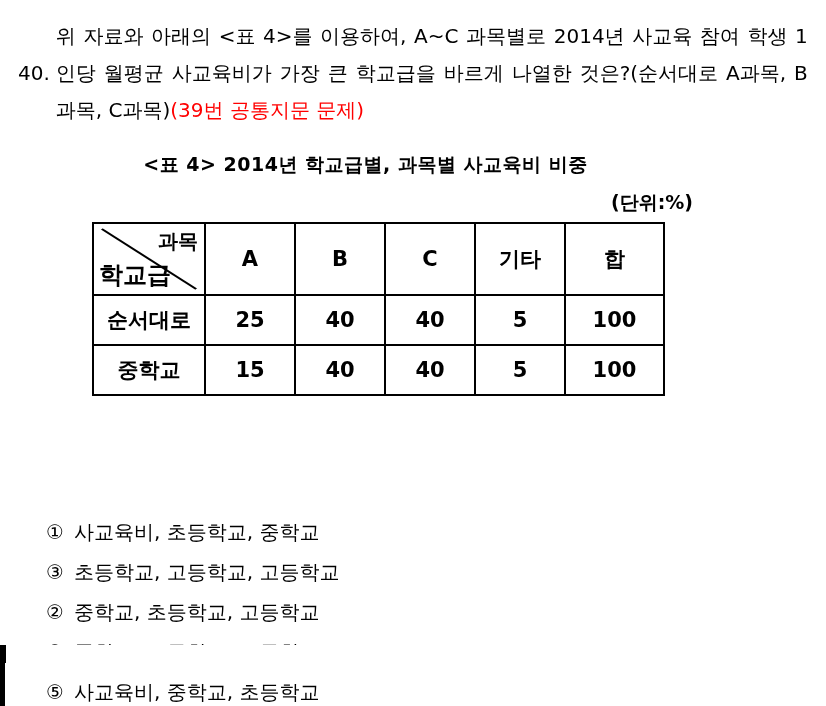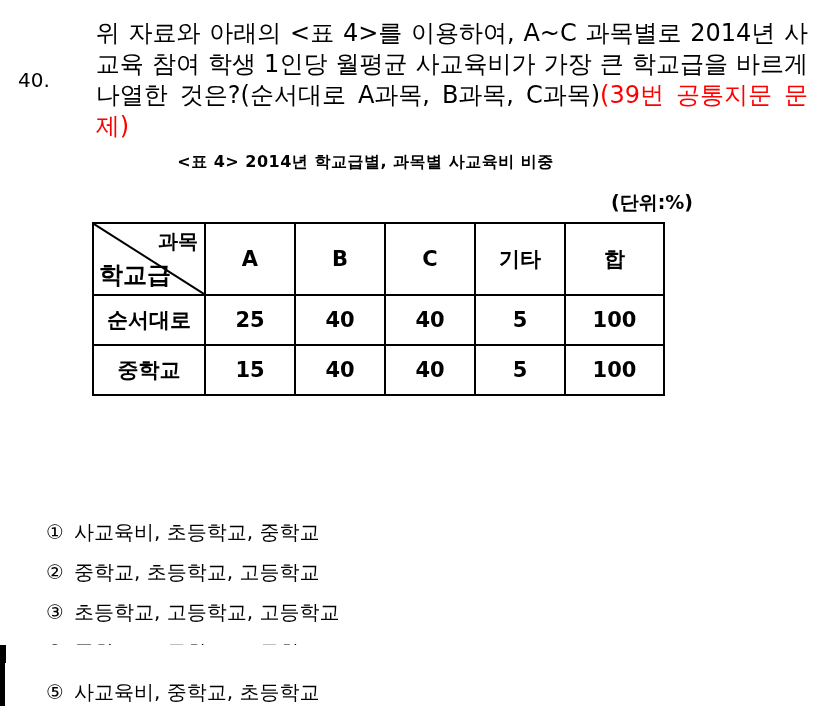--- a/index.html
+++ b/index.html
@@ -25,38 +25,37 @@
     display: flex;
     align-items: center;
   }
   .q-num {
     font-size: 20px;
     line-height: 31px;
     white-space: nowrap;
     padding-right: 6px;
   }
   .q-body {
-    font-size: 24px;
-    line-height: 31px;
+    font-size: 20px;
+    line-height: 37px;
     text-align: justify;
     width: 752px;
-    margin-left: 40px;
   }
   .q-red {
     color: #ff0000;
   }
 
   
   .table-caption {
     position: absolute;
     top: 152px;
     left: 0;
     width: 731px;
     text-align: center;
-    font-size: 16px;
+    font-size: 19px;
     font-weight: bold;
     letter-spacing: 0.5px;
   }
   .unit-label {
     position: absolute;
     top: 190px;
     right: 133px;
     font-size: 19px;
     font-weight: bold;
   }
@@ -85,20 +84,21 @@
   }
   .col-head { width: 110px; }
   .col-data { width: 88px; }
   .col-last { width: 97px; }
 
   
   .corner {
     position: relative;
     padding: 0 !important;
     overflow: hidden;
+    border-radius: 20px;
   }
   .corner svg {
     position: absolute;
     left: 0;
     top: 0;
   }
   .corner .lbl-top {
     position: absolute;
     right: 6px;
     top: 4px;
@@ -201,20 +201,20 @@
         <td class="col-data">40</td>
         <td class="col-data">5</td>
         <td class="col-last">100</td>
       </tr>
     </tbody>
   </table>
 </div>
 
 <div class="choices">
   <div class="choice"><span class="marker">①</span><span>사교육비, 초등학교, 중학교</span></div>
+  <div class="choice"><span class="marker">③</span><span>초등학교, 고등학교, 고등학교</span></div>
   <div class="choice"><span class="marker">②</span><span>중학교, 초등학교, 고등학교</span></div>
-  <div class="choice"><span class="marker">③</span><span>초등학교, 고등학교, 고등학교</span></div>
   <div class="choice"><span class="marker">④</span><span>중학교, 고등학교, 초등학교</span></div>
   <div class="choice"><span class="marker">⑤</span><span>사교육비, 중학교, 초등학교</span></div>
 </div>
 
 <div class="clip-strip"></div>
 <div class="edge-mark"></div>
 
 </body></html>

